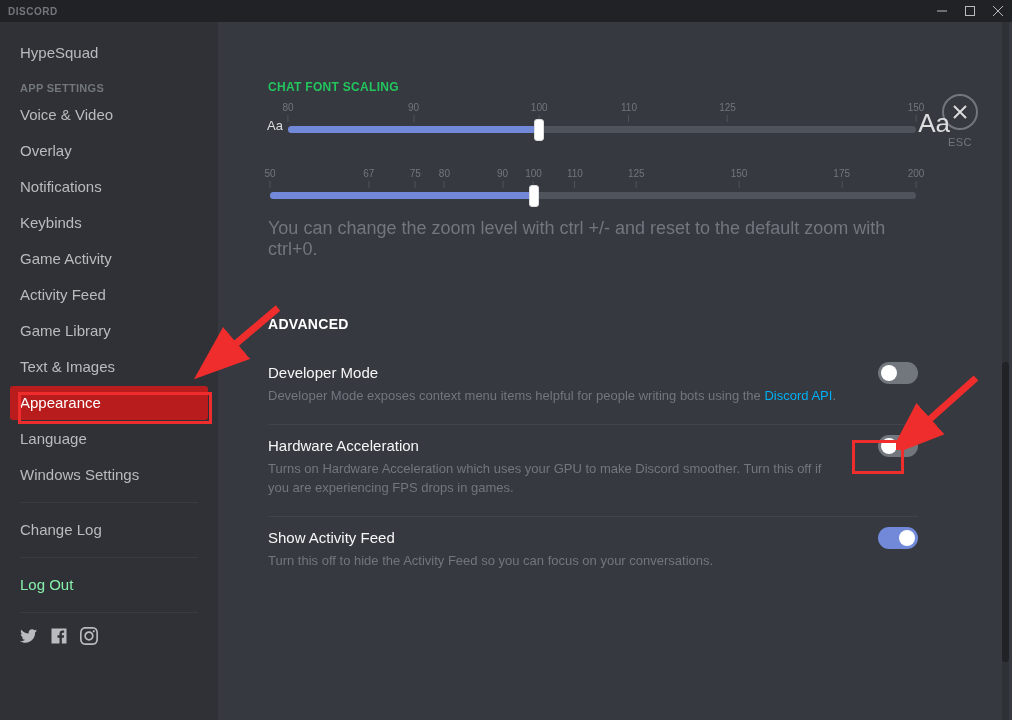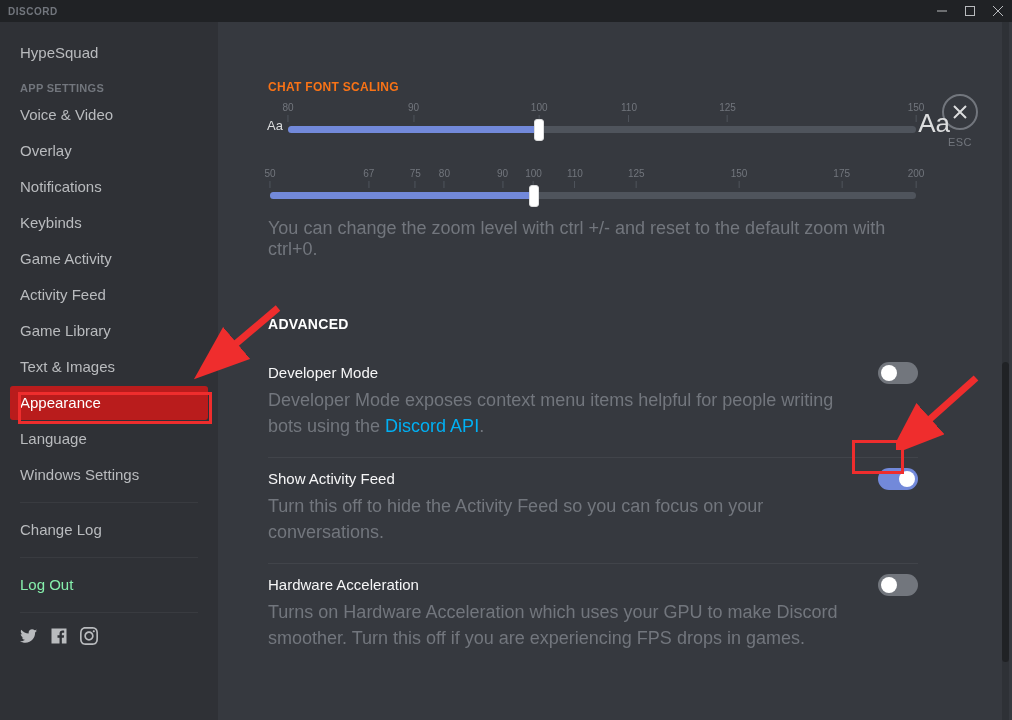--- a/index.html
+++ b/index.html
@@ -116,21 +116,21 @@
   }
   .close-circle svg { width: 16px; height: 16px; }
   .esc-label {
     font-size: 11px;
     color: #72767d;
     letter-spacing: 0.5px;
   }
   .section-label {
     font-size: 12px;
     font-weight: 600;
-    color: #f97316;
+    color: #22c55e;
     letter-spacing: 0.3px;
     margin-bottom: 8px;
   }
   .slider-block { margin-top: 58px; margin-bottom: 28px; }
   .slider-block.second { margin-top: 0; }
   .slider-wrap {
     position: relative;
     height: 38px;
   }
   .font-small {
@@ -216,21 +216,21 @@
     position: relative;
   }
   .setting-row:last-child { border-bottom: none; }
   .setting-title {
     font-size: 15px;
     font-weight: 500;
     color: #f6f6f7;
     margin-bottom: 6px;
   }
   .setting-desc {
-    font-size: 18px;
+    font-size: 13px;
     color: #72767d;
     line-height: 1.45;
     max-width: 570px;
   }
   .setting-desc a { color: #00b0f4; text-decoration: none; }
   .toggle {
     position: absolute;
     right: 0;
     top: 10px;
     width: 40px;
@@ -395,31 +395,31 @@
         <div class="setting-title">Developer Mode</div>
         <div class="setting-desc">
           <span>Developer Mode exposes context menu items helpful for people writing bots using the </span><a>Discord API</a><span>.</span>
         </div>
         <div class="toggle" id="toggle-dev">
             <div class="knob"></div>
           </div>
       </div>
 
       <div class="setting-row">
+        <div class="setting-title">Hardware Acceleration</div>
+        <div class="setting-desc">Turns on Hardware Acceleration which uses your GPU to make Discord smoother. Turn this off if you are experiencing FPS drops in games.</div>
+        <div class="toggle" id="toggle-hw">
+            <div class="knob"></div>
+          </div>
+      </div>
+
+      <div class="setting-row">
         <div class="setting-title">Show Activity Feed</div>
         <div class="setting-desc">Turn this off to hide the Activity Feed so you can focus on your conversations.</div>
         <div class="toggle on" id="toggle-feed">
-            <div class="knob"></div>
-          </div>
-      </div>
-
-      <div class="setting-row">
-        <div class="setting-title">Hardware Acceleration</div>
-        <div class="setting-desc">Turns on Hardware Acceleration which uses your GPU to make Discord smoother. Turn this off if you are experiencing FPS drops in games.</div>
-        <div class="toggle" id="toggle-hw">
             <div class="knob"></div>
           </div>
       </div>
     </div>
   </div>
 </div>
 
 <div class="red-box" style="left:18px; top:392px; width:194px; height:32px;"></div>
 <div class="red-box" style="left:852px; top:440px; width:52px; height:34px;"></div>
 

